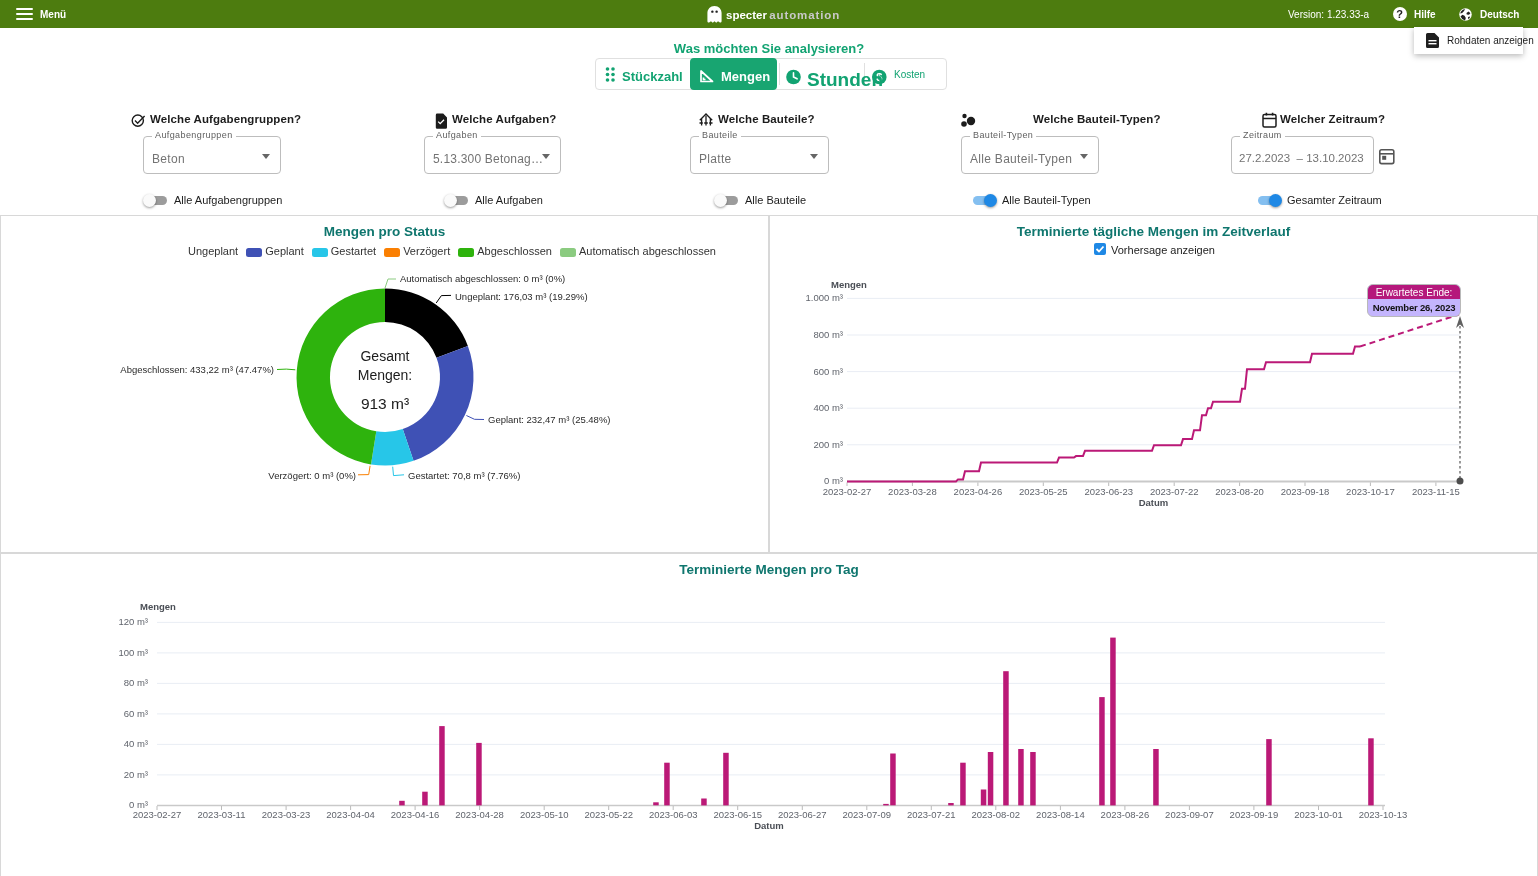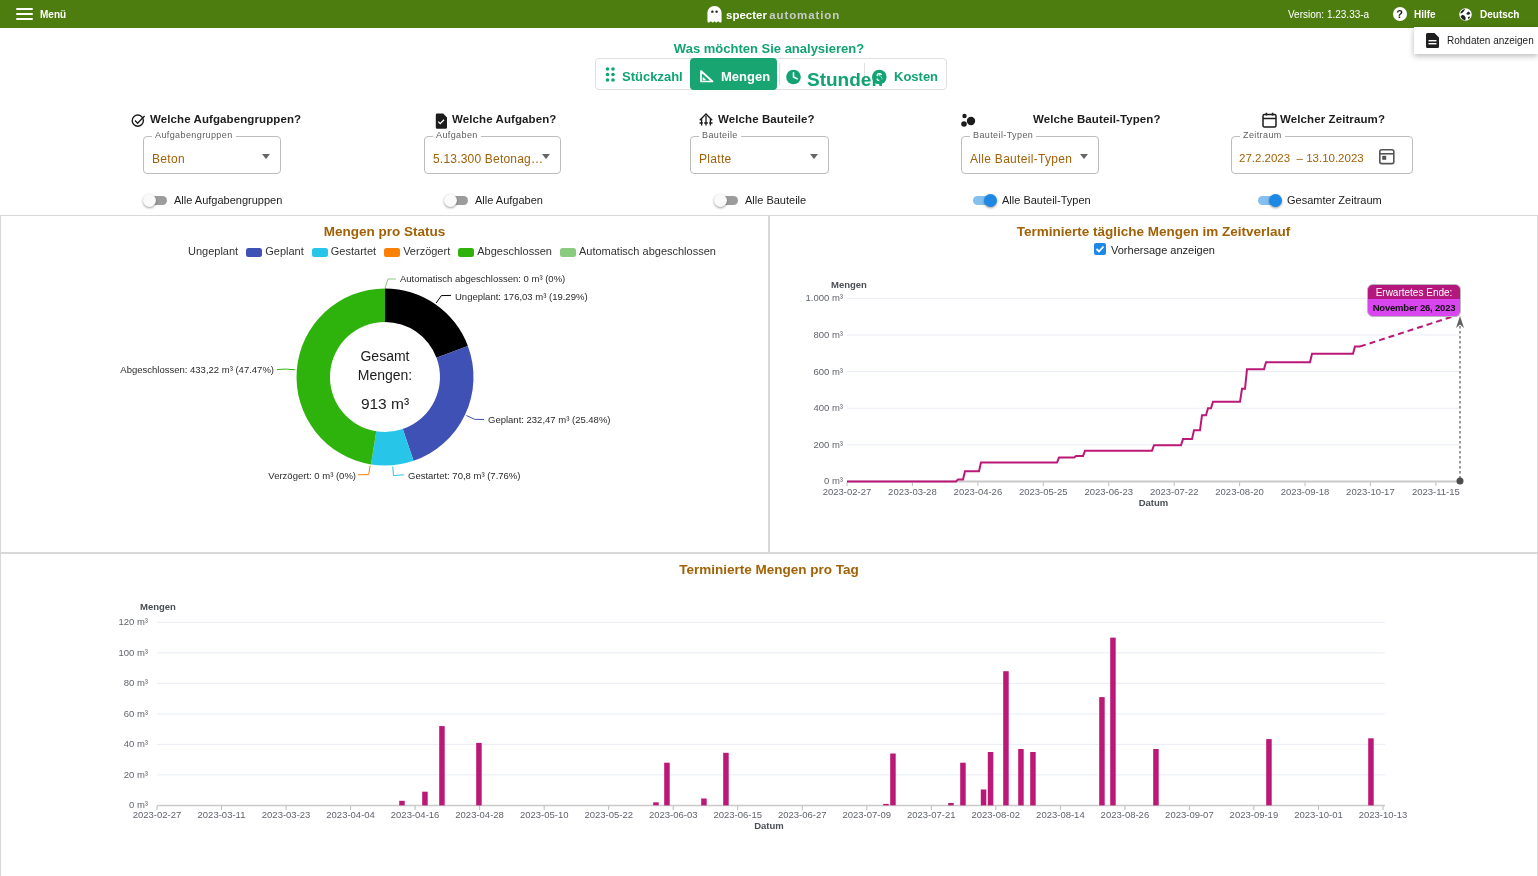--- a/index.html
+++ b/index.html
@@ -1,28 +1,28 @@
 <!DOCTYPE html>
 <html><head><meta charset="utf-8"><style>
 * {margin:0;padding:0;box-sizing:border-box}
 html,body {width:1538px;height:876px;background:#fff;font-family:"Liberation Sans",sans-serif;position:relative;overflow:hidden}
 .abs {position:absolute}
 .nav {position:absolute;left:0;top:0;width:1538px;height:28px;background:#4d7c0f;color:#fff}
 .nav .t {position:absolute;font-size:10px;font-weight:bold;top:9px}
 .panel {position:absolute;border:1px solid #d8d8d8;background:#fff}
-.title {position:absolute;font-size:13.5px;font-weight:bold;color:#a16207;text-align:center;width:100%}
+.title {position:absolute;font-size:13.5px;font-weight:bold;color:#0f766e;text-align:center;width:100%}
 .dl {font-size:9.5px;fill:#2a2a2a;font-family:"Liberation Sans",sans-serif}
 .ct {font-size:14px;fill:#1c1c1c;font-family:"Liberation Sans",sans-serif}
 .ct2 {font-size:15.5px;fill:#1c1c1c;font-family:"Liberation Sans",sans-serif}
 .ax {font-size:9.5px;fill:#60646c;font-family:"Liberation Sans",sans-serif}
 .axt {font-size:9.5px;font-weight:bold;fill:#4a4e55;font-family:"Liberation Sans",sans-serif}
 .fh {position:absolute;top:112.5px;font-size:11.5px;font-weight:bold;color:#1c1c1c;letter-spacing:0.1px}
 .selbox {position:absolute;top:135.5px;height:38px;border:1px solid #bdbdbd;border-radius:4px}
 .selbox .lab {position:absolute;top:-6.5px;left:8px;background:#fff;padding:0 3px;font-size:9px;color:#5f5f5f;letter-spacing:0.4px}
-.selbox .val {position:absolute;left:8px;top:15px;font-size:12px;color:#a16207;letter-spacing:0.3px;white-space:nowrap}
+.selbox .val {position:absolute;left:8px;top:15px;font-size:12px;color:#737373;letter-spacing:0.3px;white-space:nowrap}
 .selbox .arr {position:absolute;right:10px;top:17px;width:0;height:0;border-left:4px solid transparent;border-right:4px solid transparent;border-top:5px solid #666}
 .tog {position:absolute;top:193px;height:14px}
 .track {position:absolute;left:2px;top:3px;width:22px;height:8.5px;border-radius:5px}
 .thumb {position:absolute;top:0.5px;width:13px;height:13px;border-radius:50%;box-shadow:0 1px 2.5px rgba(0,0,0,.4)}
 .toglab {position:absolute;top:193.5px;font-size:11px;color:#1c1c1c}
 .cb {position:absolute;left:1094px;top:243px;width:12px;height:12px;background:#1e88e5;border-radius:2px}
 .cb svg {position:absolute;left:1px;top:1px}
 </style></head><body>
 
 <div class="nav">
@@ -46,21 +46,21 @@
  <div class="abs" style="left:1458px;top:6.5px"><svg width="15" height="15" viewBox="0 0 24 24">
         <circle cx="12" cy="12" r="10" fill="#fff"></circle>
         <path fill="#212121" d="M3.5,10.5 q3.5,-0.5 5.5,-3.5 l2.5,-3.5 q-6.5,0.3 -8,7 Z"></path>
         <path fill="#212121" d="M7,12.5 l3.5,1.5 2,3.5 -1.2,4 q-5.3,-1.2 -7.3,-6.5 Z"></path>
         <path fill="#212121" d="M13.5,9.5 l3.5,-2.5 2.8,2.8 -2.3,2.7 -3.5,-0.5 Z"></path>
         <path fill="#212121" d="M16,16 l3.5,-1 q-0.8,3 -3,4.5 Z"></path>
       </svg></div>
  <div class="t" style="left:1480px">Deutsch</div>
 </div>
 
-<div class="abs" style="left:1414px;top:27px;width:124px;height:27px;background:#fff;border-radius:0;box-shadow:0 2px 6px rgba(0,0,0,.28);z-index:5">
+<div class="abs" style="left:1414px;top:27px;width:109px;height:27px;background:#fff;border-radius:0;box-shadow:0 2px 6px rgba(0,0,0,.28);z-index:5">
  <div class="abs" style="left:11px;top:5px"><svg width="15" height="17" viewBox="0 0 15 17">
         <path d="M1,2.5 a1.5,1.5 0 0 1 1.5,-1.5 h7 l4.5,4.5 v9 a1.5,1.5 0 0 1 -1.5,1.5 h-10 a1.5,1.5 0 0 1 -1.5,-1.5 Z" fill="#1f1f1f"></path>
         <rect x="3.5" y="8" width="8" height="1.4" fill="#fff"></rect>
         <rect x="3.5" y="11" width="8" height="1.4" fill="#fff"></rect>
       </svg></div>
  <div class="abs" style="left:33px;top:8px;font-size:10px;color:#1c1c1c;white-space:nowrap">Rohdaten anzeigen</div>
 </div>
 
 <div class="abs" style="left:0;top:40.5px;width:1538px;text-align:center;font-size:13px;font-weight:bold;color:#12a372">Was möchten Sie analysieren?</div>
 
@@ -77,21 +77,21 @@
     <circle cx="19.0" cy="22.0" r="1.8" fill="#12a372"></circle>
     <path d="M107,13.0 L107,23.5 L118.5,23.5 Z M109.5,19.5 l0,2 l2,0" stroke="#fff" stroke-width="1.7" fill="none" stroke-linejoin="round"></path>
     <circle cx="199.5" cy="19" r="7.3" fill="#12a372"></circle>
     <path d="M199.5,14.8 V19 L203.1,20.8" stroke="#fff" stroke-width="1.6" fill="none" stroke-linecap="round"></path>
     <circle cx="285.29999999999995" cy="19" r="7.3" fill="#12a372"></circle>
     <text x="285.29999999999995" y="22.8" text-anchor="middle" font-size="11" font-weight="bold" fill="#fff" font-family="Liberation Sans">$</text>
   </svg>
 <div class="abs" style="left:622px;top:68.5px;font-size:13px;font-weight:bold;color:#12a372">Stückzahl</div>
 <div class="abs" style="left:721px;top:68.5px;font-size:13px;font-weight:bold;color:#fff">Mengen</div>
 <div class="abs" style="left:807px;top:68.5px;font-size:19px;font-weight:bold;color:#12a372">Stunden</div>
-<div class="abs" style="left:894px;top:68.5px;font-size:13px;font-weight:bold;color:#12a372">Kosten</div>
+<div class="abs" style="left:894px;top:68.5px;font-size:10px;font-weight:normal;color:#12a372">Kosten</div>
 
 <svg class="abs" style="left:0;top:0" width="1538" height="215">
     <g transform="translate(131,113)">
       <circle cx="6.8" cy="7.6" r="5.6" stroke="#1c1c1c" stroke-width="1.4" fill="none"></circle>
       <path d="M4,7.6 l2.6,2.6 L13.6,2.9" stroke="#1c1c1c" stroke-width="1.4" fill="none"></path>
     </g>
     <g transform="translate(435,113)">
       <path d="M0.8,2 a1.4,1.4 0 0 1 1.4,-1.4 h6 l3.8,3.8 v10 a1.4,1.4 0 0 1 -1.4,1.4 h-8.4 a1.4,1.4 0 0 1 -1.4,-1.4 Z" fill="#1c1c1c"></path>
       <path d="M3.2,8.6 l2,2 3.8,-3.8" stroke="#fff" stroke-width="1.3" fill="none"></path>
     </g>
@@ -135,21 +135,21 @@
 <div class="selbox" style="left:690px;width:139px">
     <span class="lab">Bauteile</span>
     <span class="val">Platte</span>
     <span class="arr"></span>
   </div>
 <div class="selbox" style="left:961px;width:138px">
     <span class="lab">Bauteil-Typen</span>
     <span class="val">Alle Bauteil-Typen</span>
     <span class="arr"></span>
   </div>
-<div class="selbox" style="left:1231px;width:182px">
+<div class="selbox" style="left:1231px;width:143px">
     <span class="lab">Zeitraum</span>
     <span class="val" style="left:7px;letter-spacing:0;font-size:11.5px;top:15.5px">27.2.2023&nbsp;&nbsp;–&nbsp;13.10.2023</span>
   </div>
 
 <div class="tog" style="left:143px">
     <span class="track" style="background:#9c9c9c"></span>
     <span class="thumb" style="left:0;background:#fafafa"></span>
   </div>
 <div class="toglab" style="left:174px">Alle Aufgabengruppen</div>
 <div class="tog" style="left:444px">
@@ -249,21 +249,21 @@
     <text x="74" y="123.0" class="ax" text-anchor="end">800 m³</text>
     <text x="74" y="86.4" class="ax" text-anchor="end">1.000 m³</text>
     <text x="62" y="72.5" class="axt">Mengen</text>
     <text x="384.5" y="291" class="axt" text-anchor="middle">Datum</text>
     <polyline points="78.0,266.4 187.0,266.4 189.0,264.4 194.0,264.4 196.0,256.3 210.0,256.3 212.0,247.6 288.0,247.6 290.0,242.6 305.0,242.6 307.0,241.1 314.0,241.1 316.0,235.8 383.0,235.8 385.0,230.2 412.0,230.2 414.0,224.1 423.0,224.1 425.0,215.3 431.0,215.3 433.0,200.2 437.0,200.2 439.0,193.2 442.0,193.2 444.0,186.8 471.0,186.8 473.0,173.8 476.0,173.8 478.0,154.2 495.0,154.2 497.0,147.3 541.0,147.3 543.0,138.8 584.0,138.8 586.0,131.5 591.0,131.5" fill="none" stroke="#bb1977" stroke-width="2"></polyline>
     <line x1="591" y1="131.5" x2="690" y2="99.5" stroke="#bb1977" stroke-width="2" stroke-dasharray="6 4"></line>
     <line x1="691" y1="111.0" x2="691" y2="263.0" stroke="#555" stroke-width="1.2" stroke-dasharray="2.5 2.5"></line>
     <circle cx="691" cy="266" r="3.5" fill="#4d4d4d"></circle>
     <path d="M691,101 l-4,12 l4,-3.5 l4,3.5 Z" fill="#606060"></path>
   </svg>
-<div class="abs" style="left:1367px;top:284px;width:94px;border:1px solid #b9b9b9;border-radius:6px;overflow:hidden;background:#d946ef;z-index:4">
+<div class="abs" style="left:1367px;top:284px;width:94px;border:1px solid #b9b9b9;border-radius:6px;overflow:hidden;background:#c4b5fd;z-index:4">
  <div style="background:#b5187c;color:#fff;font-size:10px;text-align:center;padding:2px 0 1px">Erwartetes Ende:</div>
  <div style="color:#111;font-size:9.5px;font-weight:bold;text-align:center;padding:2.5px 0 3px;letter-spacing:-0.2px">November 26, 2023</div>
 </div>
 
 <div class="title" style="left:0;top:561.5px;width:1538px">Terminierte Mengen pro Tag</div>
 <svg class="abs" style="left:0;top:553px" width="1538" height="323">
     <line x1="157" y1="221.9" x2="1385" y2="221.9" stroke="#e9edf4" stroke-width="1"></line>
     <line x1="157" y1="191.4" x2="1385" y2="191.4" stroke="#e9edf4" stroke-width="1"></line>
     <line x1="157" y1="160.9" x2="1385" y2="160.9" stroke="#e9edf4" stroke-width="1"></line>
     <line x1="157" y1="130.4" x2="1385" y2="130.4" stroke="#e9edf4" stroke-width="1"></line>

